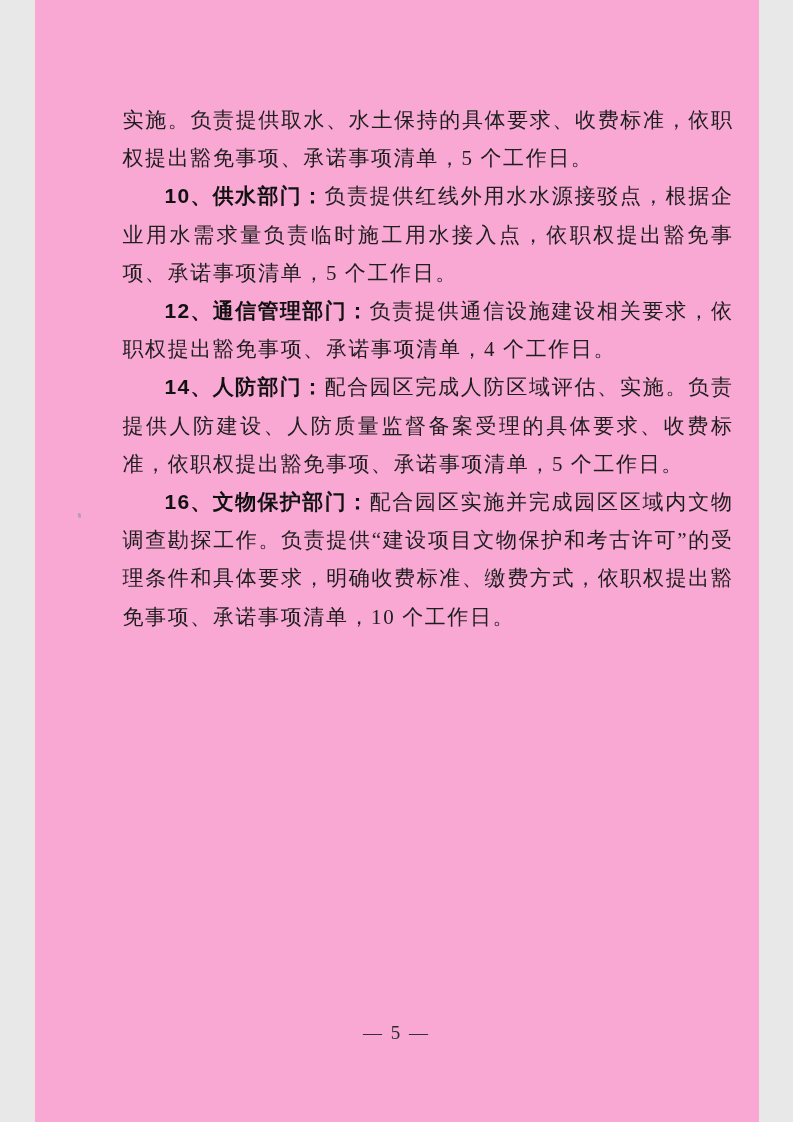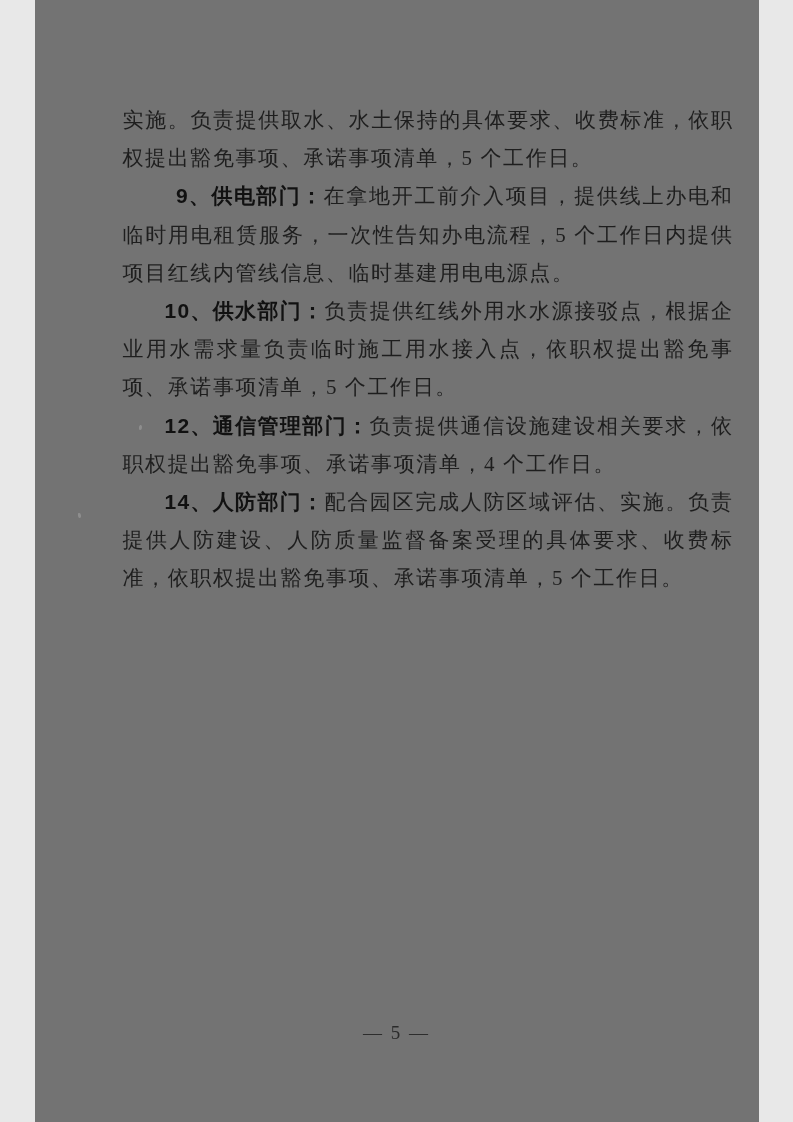--- a/index.html
+++ b/index.html
@@ -5,21 +5,21 @@
   html, body {
     margin: 0;
     padding: 0;
     background: #e8e8e8;
   }
   .page {
     position: relative;
     width: 708px;
     height: 1122px;
     margin: 0 auto;
-    background: #737373;
+    background: #f9a8d4;
     overflow: hidden;
     color: #1c1c1c;
     font-family: "Liberation Serif", "DejaVu Serif", serif;
     padding-left: 16px;
   }
   .content {
     position: absolute;
     left: 88px;
     top: 101px;
     width: 611px;
@@ -65,31 +65,31 @@
 </style>
 </head>
 <body>
 
 <div class="page">
 
   <div class="content">
 
     <p class="para cont"><span class="head"></span><span>实施。负责提供取水、水土保持的具体要求、收费标准，依职权提出豁免事项、承诺事项清单，5 个工作日。</span></p>
 
-    <p class="para d1"><span class="head">9、供电部门：</span><span>在拿地开工前介入项目，提供线上办电和临时用电租赁服务，一次性告知办电流程，5 个工作日内提供项目红线内管线信息、临时基建用电电源点。</span></p>
 
     <p class="para"><span class="head">10、供水部门：</span><span>负责提供红线外用水水源接驳点，根据企业用水需求量负责临时施工用水接入点，依职权提出豁免事项、承诺事项清单，5 个工作日。</span></p>
 
 
     <p class="para"><span class="head">12、通信管理部门：</span><span>负责提供通信设施建设相关要求，依职权提出豁免事项、承诺事项清单，4 个工作日。</span></p>
 
 
     <p class="para"><span class="head">14、人防部门：</span><span>配合园区完成人防区域评估、实施。负责提供人防建设、人防质量监督备案受理的具体要求、收费标准，依职权提出豁免事项、承诺事项清单，5 个工作日。</span></p>
 
 
+    <p class="para"><span class="head">16、文物保护部门：</span><span>配合园区实施并完成园区区域内文物调查勘探工作。负责提供“建设项目文物保护和考古许可”的受理条件和具体要求，明确收费标准、缴费方式，依职权提出豁免事项、承诺事项清单，10 个工作日。</span></p>
 
   </div>
 
   <div class="speck speck-1"></div>
   <div class="speck speck-2"></div>
 
   <div class="footer">— 5 —</div>
 
 </div>
 

